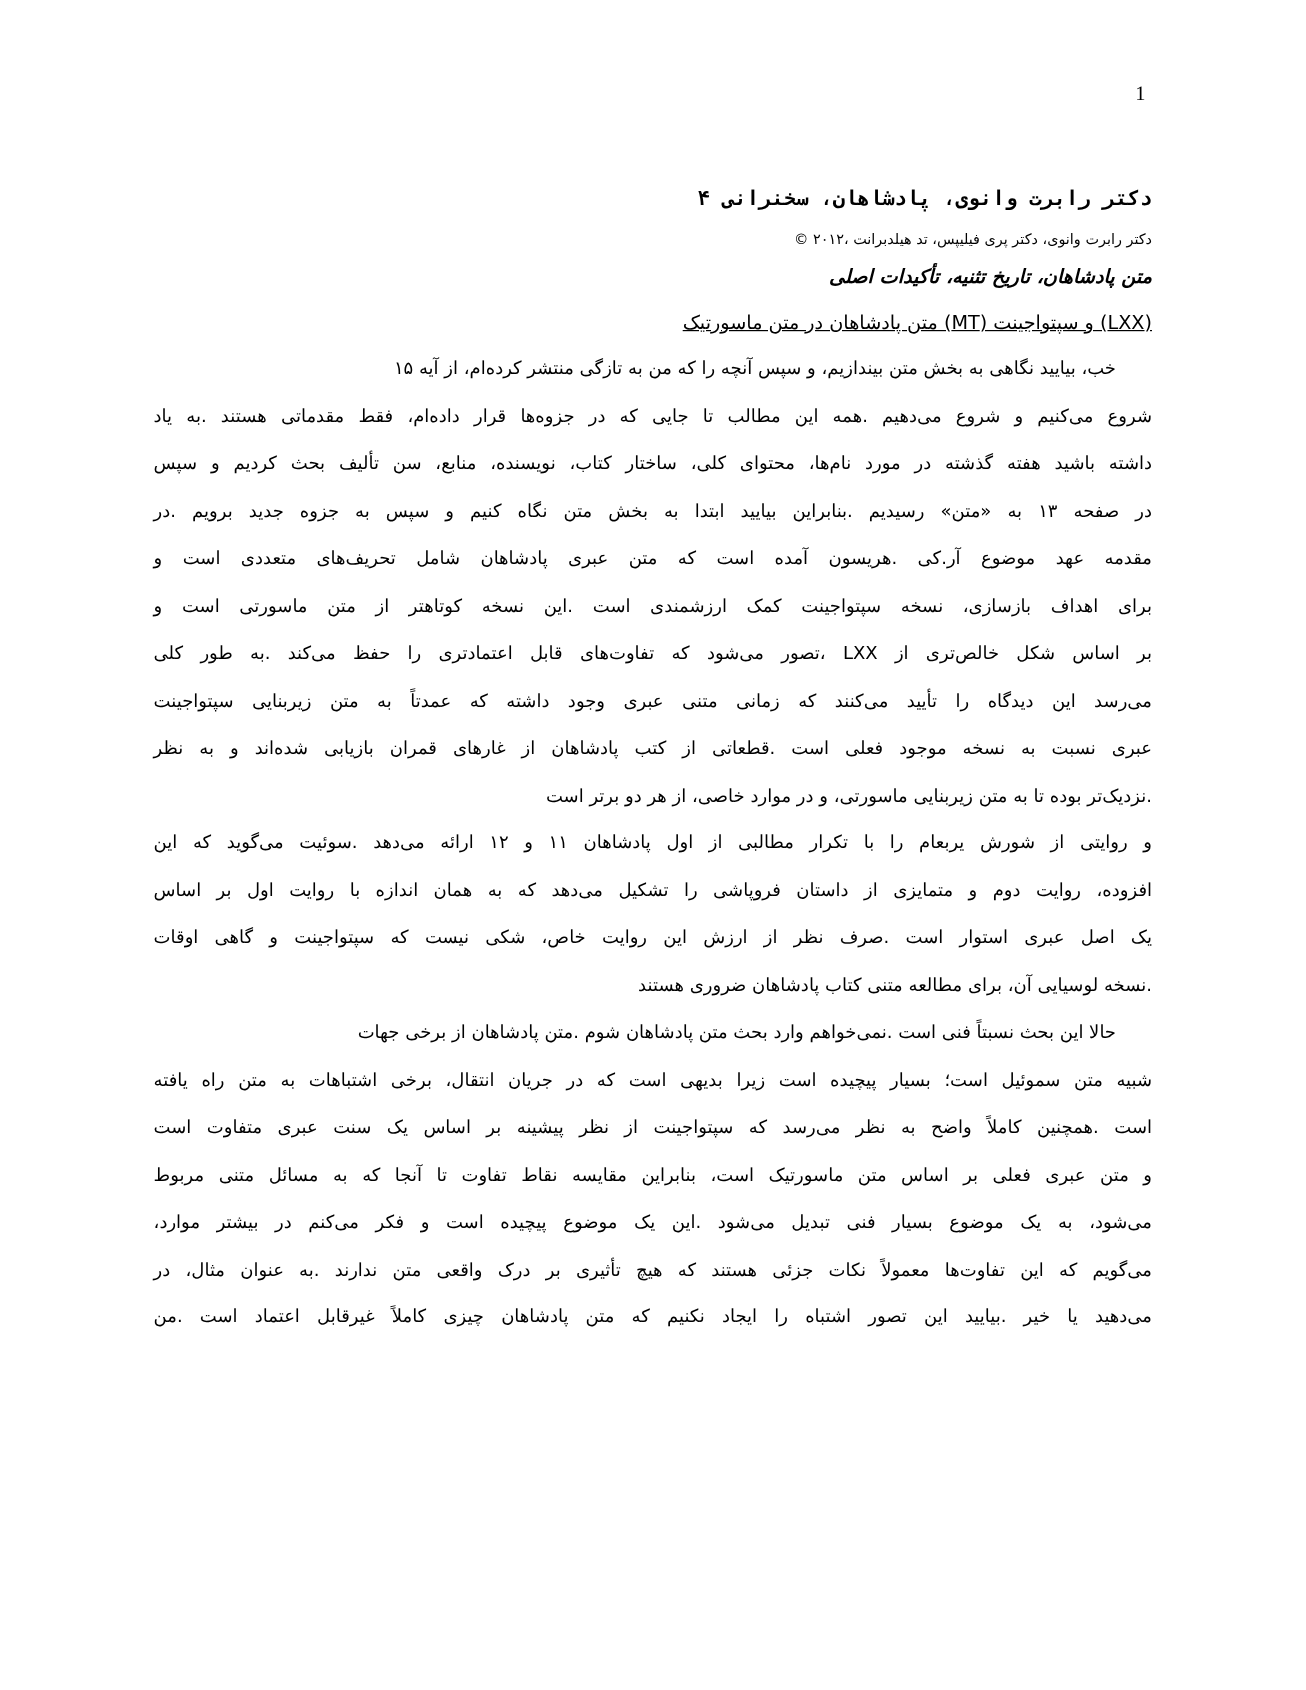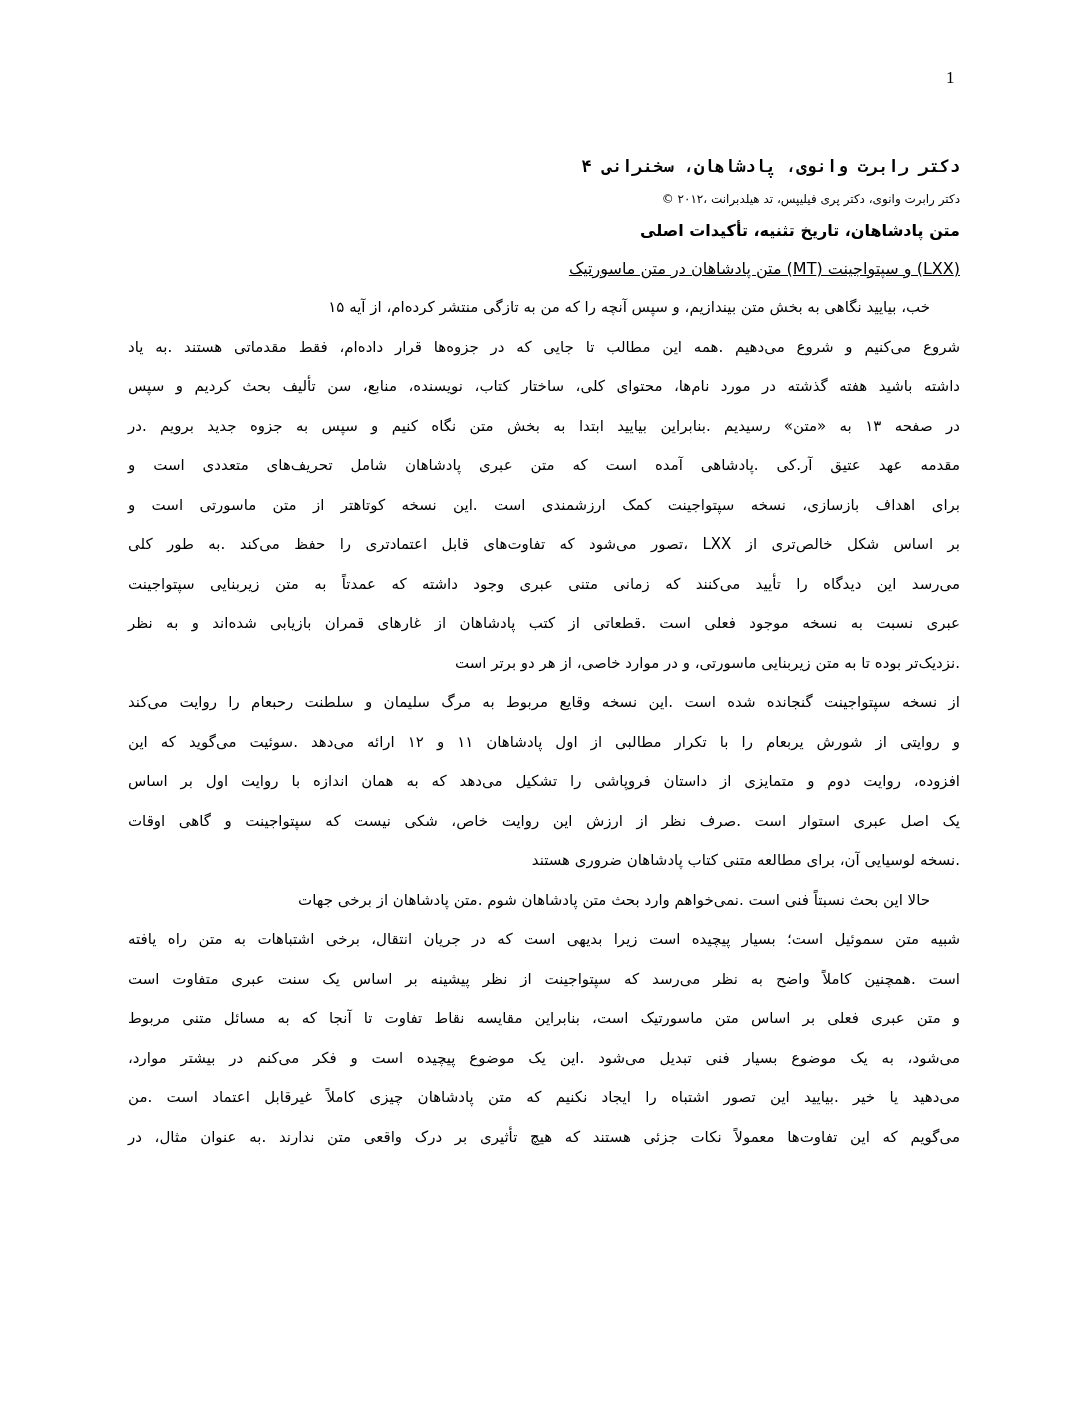--- a/index.html
+++ b/index.html
@@ -1,21 +1,21 @@
 <!DOCTYPE html>
 <html><head>
 <meta charset="utf-8">
 <style>
   html, body { margin: 0; padding: 0; background: #ffffff; }
   body { width: 1088px; height: 1408px; position: relative; overflow: hidden; color: #000; }
   .page-number { position: absolute; top: 68px; left: 946px; font-family: "Liberation Serif", serif; font-size: 17px; }
   .content { position: absolute; left: 128px; width: 832px; top: 150px; direction: rtl; font-family: "DejaVu Sans", sans-serif; }
   .title { font-family: Liberation Mono, monospace; font-weight: bold; font-size: 17px; height: 36px; line-height: 36px; white-space: nowrap; }
   .copyright { font-size: 12px; height: 26px; line-height: 26px; white-space: nowrap; }
-  .subtitle { font-weight: bold; font-size: 16px; height: 38px; line-height: 38px; white-space: nowrap; }
+  .subtitle { font-weight: bold; font-size: 16px; height: 38px; line-height: 38px; white-space: nowrap; font-style: italic; }
   .subhead { font-size: 16px; height: 38px; line-height: 38px; white-space: nowrap; text-decoration: underline; }
   .line { font-size: 15px; height: 39.5px; line-height: 39.5px; white-space: nowrap; text-align: justify; text-align-last: justify; }
   .line.indent { margin-right: 30px; text-align-last: right; }
   .line.last { text-align-last: right; }
 </style>
 </head>
 <body>
 
 <div class="page-number">1</div>
 
@@ -23,38 +23,37 @@
   <div class="title">دکتر رابرت وانوی، پادشاهان، سخنرانی ۴</div>
   <div class="copyright">دکتر رابرت وانوی، دکتر پری فیلیپس، تد هیلدبرانت ،۲۰۱۲ ©</div>
   <div class="subtitle">متن پادشاهان، تاریخ تثنیه، تأکیدات اصلی</div>
   <div class="subhead">(LXX)  و سپتواجینت  (MT)  متن پادشاهان در متن ماسورتیک</div>
 
   <div>
     <div class="line indent">خب، بیایید نگاهی به بخش متن بیندازیم، و سپس آنچه را که من به تازگی منتشر کرده‌ام، از آیه ۱۵</div>
     <div class="line">شروع می‌کنیم و شروع می‌دهیم .همه این مطالب تا جایی که در جزوه‌ها قرار داده‌ام، فقط مقدماتی هستند .به یاد</div>
     <div class="line">داشته باشید هفته گذشته در مورد نام‌ها، محتوای کلی، ساختار کتاب، نویسنده، منابع، سن تألیف بحث کردیم و سپس</div>
     <div class="line">در صفحه ۱۳ به «متن» رسیدیم .بنابراین بیایید ابتدا به بخش متن نگاه کنیم و سپس به جزوه جدید برویم .در</div>
-    <div class="line">مقدمه عهد عتیق آر.کی .پادشاهی آمده است که متن عبری پادشاهان شامل تحریف‌های متعددی است و</div>
+    <div class="line">مقدمه عهد موضوع آر.کی .هریسون آمده است که متن عبری پادشاهان شامل تحریف‌های متعددی است و</div>
     <div class="line">برای اهداف بازسازی، نسخه سپتواجینت کمک ارزشمندی است .این نسخه کوتاهتر از متن ماسورتی است و</div>
     <div class="line">بر اساس شکل خالص‌تری از LXX ،تصور می‌شود که تفاوت‌های قابل اعتمادتری را حفظ می‌کند .به طور کلی</div>
     <div class="line">می‌رسد این دیدگاه را تأیید می‌کنند که زمانی متنی عبری وجود داشته که عمدتاً به متن زیربنایی سپتواجینت</div>
     <div class="line">عبری نسبت به نسخه موجود فعلی است .قطعاتی از کتب پادشاهان از غارهای قمران بازیابی شده‌اند و به نظر</div>
     <div class="line last">.نزدیک‌تر بوده تا به متن زیربنایی ماسورتی، و در موارد خاصی، از هر دو برتر است</div>
   </div>
 
   <div>
-    <div class="line">از نسخه سپتواجینت گنجانده شده است .این نسخه وقایع مربوط به مرگ سلیمان و سلطنت رحبعام را روایت می‌کند</div>
     <div class="line">و روایتی از شورش یربعام را با تکرار مطالبی از اول پادشاهان ۱۱ و ۱۲ ارائه می‌دهد .سوئیت می‌گوید که این</div>
     <div class="line">افزوده، روایت دوم و متمایزی از داستان فروپاشی را تشکیل می‌دهد که به همان اندازه با روایت اول بر اساس</div>
     <div class="line">یک اصل عبری استوار است .صرف نظر از ارزش این روایت خاص، شکی نیست که سپتواجینت و گاهی اوقات</div>
     <div class="line last">.نسخه لوسیایی آن، برای مطالعه متنی کتاب پادشاهان ضروری هستند</div>
   </div>
 
   <div>
     <div class="line indent">حالا این بحث نسبتاً فنی است .نمی‌خواهم وارد بحث متن پادشاهان شوم .متن پادشاهان از برخی جهات</div>
     <div class="line">شبیه متن سموئیل است؛ بسیار پیچیده است زیرا بدیهی است که در جریان انتقال، برخی اشتباهات به متن راه یافته</div>
     <div class="line">است .همچنین کاملاً واضح به نظر می‌رسد که سپتواجینت از نظر پیشینه بر اساس یک سنت عبری متفاوت است</div>
     <div class="line">و متن عبری فعلی بر اساس متن ماسورتیک است، بنابراین مقایسه نقاط تفاوت تا آنجا که به مسائل متنی مربوط</div>
     <div class="line">می‌شود، به یک موضوع بسیار فنی تبدیل می‌شود .این یک موضوع پیچیده است و فکر می‌کنم در بیشتر موارد،</div>
+    <div class="line">می‌گویم که این تفاوت‌ها معمولاً نکات جزئی هستند که هیچ تأثیری بر درک واقعی متن ندارند .به عنوان مثال، در</div>
     <div class="line">می‌دهید یا خیر .بیایید این تصور اشتباه را ایجاد نکنیم که متن پادشاهان چیزی کاملاً غیرقابل اعتماد است .من</div>
-    <div class="line">می‌گویم که این تفاوت‌ها معمولاً نکات جزئی هستند که هیچ تأثیری بر درک واقعی متن ندارند .به عنوان مثال، در</div>
   </div>
 </div>
 
 </body></html>

